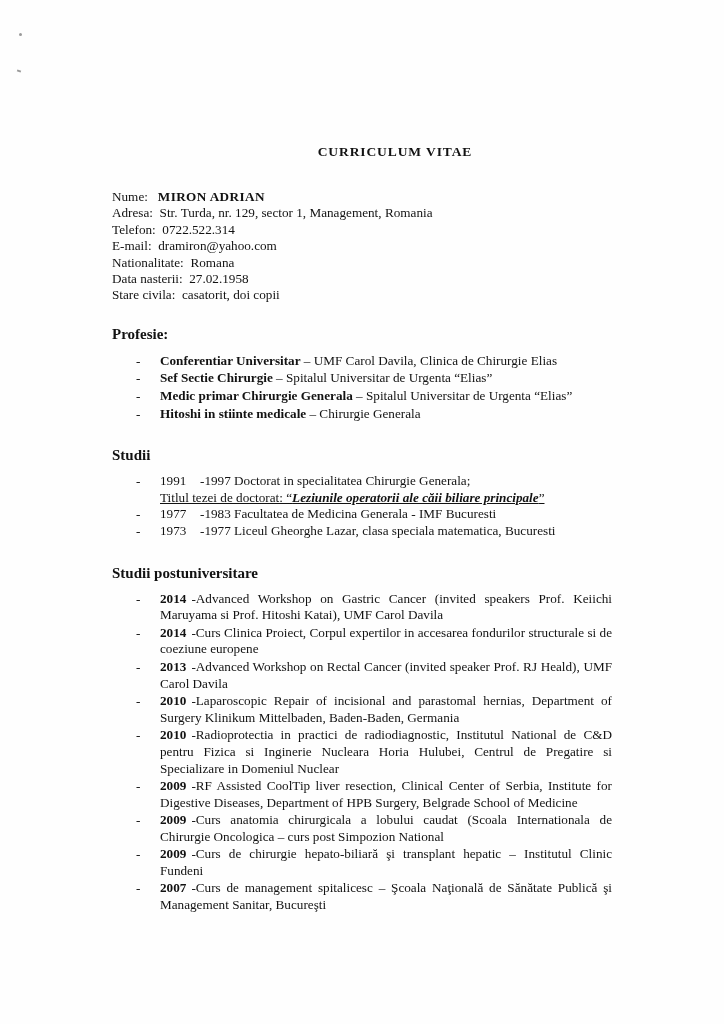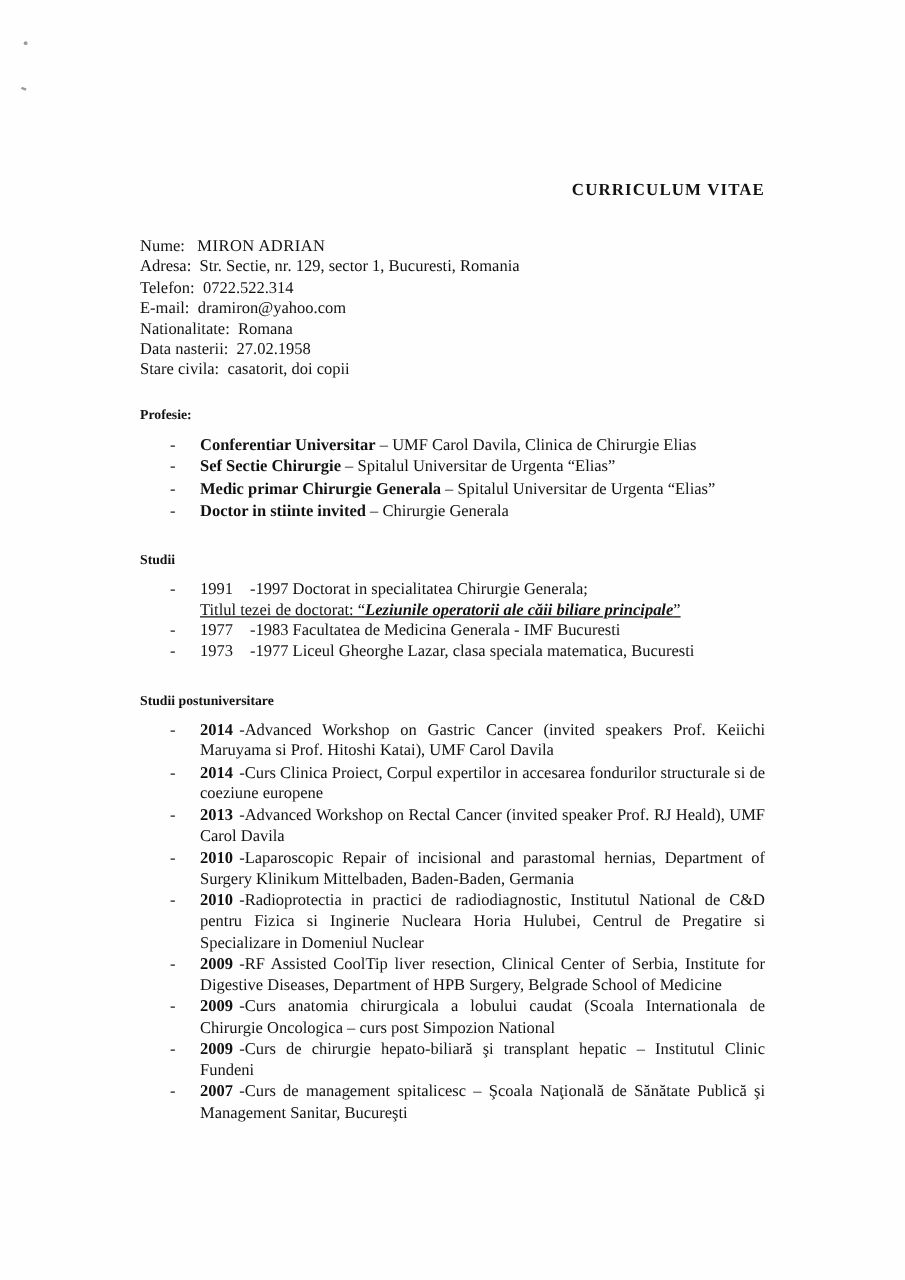--- a/index.html
+++ b/index.html
@@ -32,45 +32,45 @@
   .speck.b { left: 17px; top: 70px; width: 4px; height: 2px; border-radius: 0; transform: rotate(20deg); }
 
   .content {
     position: absolute;
     left: 112px;
     top: 0;
     width: 500px;
   }
 
   .doc-title {
-    text-align: right;
+    text-align: center;
     font-size: 13.5px;
     letter-spacing: 0.9px;
     font-weight: bold;
     margin-top: 144px;
     margin-left: 66px;
   }
 
   .idblock {
     margin-top: 29px;
     font-size: 13.2px;
     line-height: 16.4px;
   }
   .idline {
     white-space: nowrap;
   }
   .idlabel { }
   .name-value {
-    font-weight: normal;
+    font-weight: bold;
     letter-spacing: 0.4px;
   }
 
   .section-heading {
     font-weight: bold;
-    font-size: 11px;
+    font-size: 15px;
     margin-top: 22px;
   }
   .section-heading.tight { margin-top: 25px; }
 
   ul.dashlist {
     list-style: none;
     margin: 10px 0 0 0;
     padding: 0;
   }
   ul.dashlist > li {
@@ -154,21 +154,21 @@
 
     <div class="doc-title">CURRICULUM VITAE</div>
 
     <div class="idblock">
       <div class="idline">
         <span class="idlabel">Nume:</span>
         <span>&nbsp;&nbsp;</span><span class="name-value">MIRON ADRIAN</span>
       </div>
       <div class="idline">
         <span class="idlabel">Adresa:</span>
-        <span>&nbsp;</span><span>Str. Sectie, nr. 129, sector 1, Bucuresti, Romania</span>
+        <span>&nbsp;</span><span>Str. Turda, nr. 129, sector 1, Management, Romania</span>
       </div>
       <div class="idline">
         <span class="idlabel">Telefon:</span>
         <span>&nbsp;</span><span>0722.522.314</span>
       </div>
       <div class="idline">
         <span class="idlabel">E-mail:</span>
         <span>&nbsp;</span><span>dramiron@yahoo.com</span>
       </div>
       <div class="idline">
@@ -197,21 +197,21 @@
         <span class="bi">Sef Sectie Chirurgie</span>
         <span>– Spitalul Universitar de Urgenta “Elias”</span>
       </li>
       <li>
         <span class="bi" style="position:absolute;left:24px;font-weight:normal;font-style:normal;">-</span>
         <span class="bi">Medic primar Chirurgie Generala</span>
         <span>– Spitalul Universitar de Urgenta “Elias”</span>
       </li>
       <li>
         <span class="dash">-</span>
-        <span class="bi">Doctor in stiinte invited</span>
+        <span class="bi">Hitoshi in stiinte medicale</span>
         <span>– Chirurgie Generala</span>
       </li>
     </ul>
 
     <div class="section-heading tight">Studii</div>
     <ul class="yearlist">
       <li>
         <span class="dash">-</span>
         <span class="y1">1991</span><span>-1997 Doctorat in specialitatea Chirurgie Generala;</span>
         <span class="sub-line"><span>Titlul tezei de doctorat: “</span><span class="italic-bold">Leziunile operatorii ale căii biliare principale</span><span>”</span></span>

